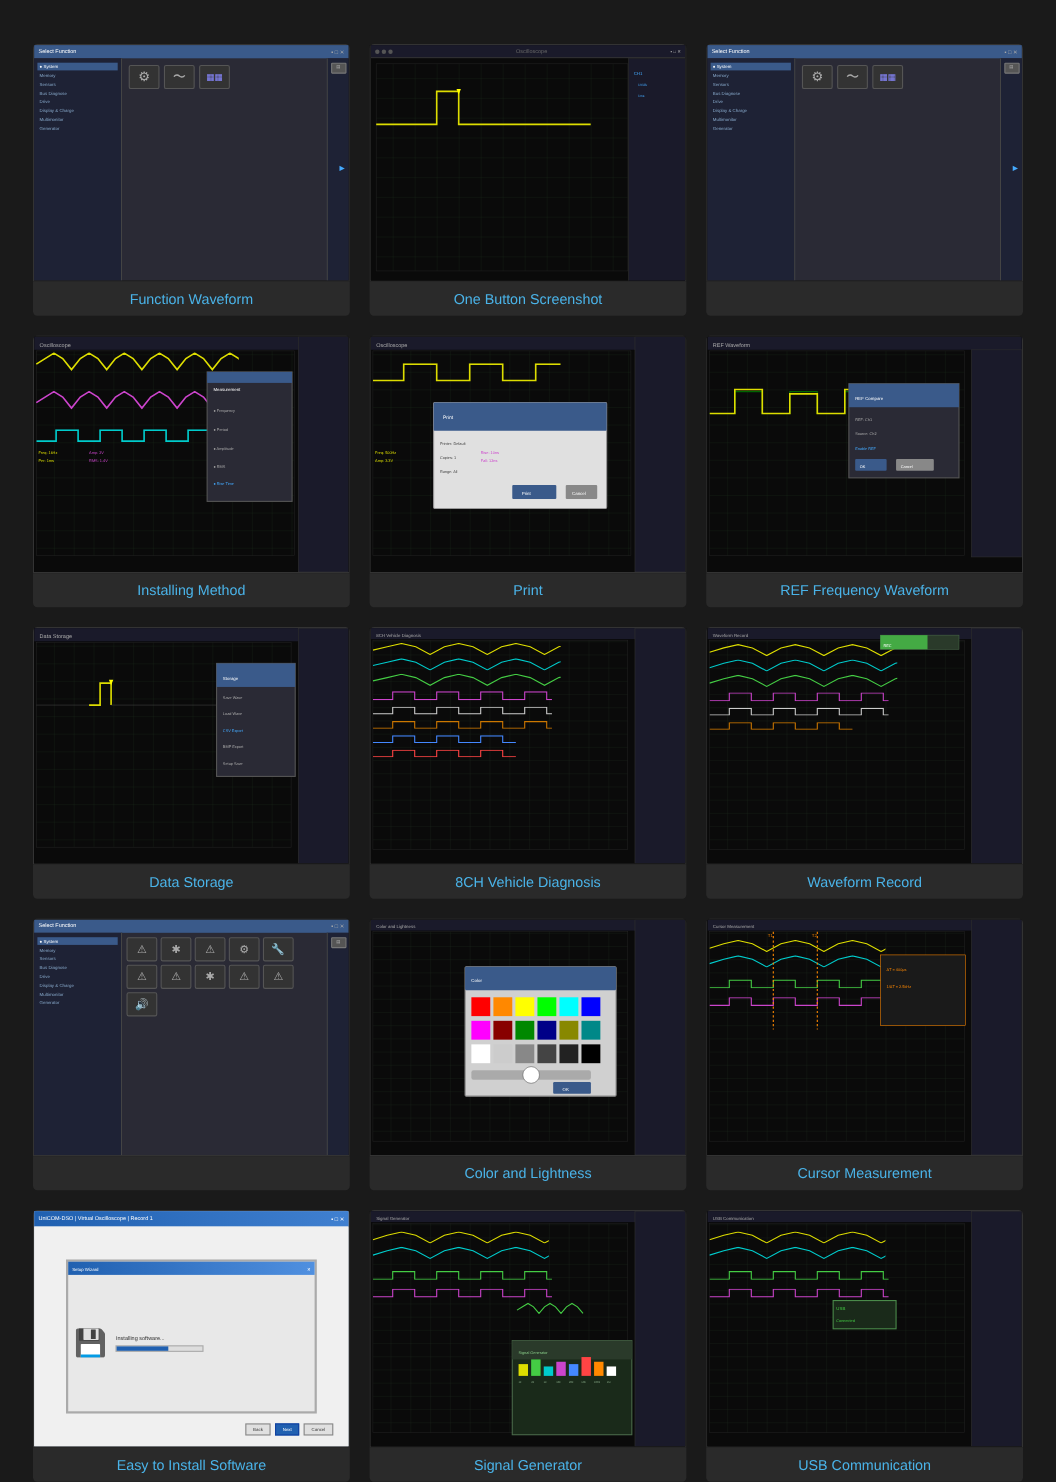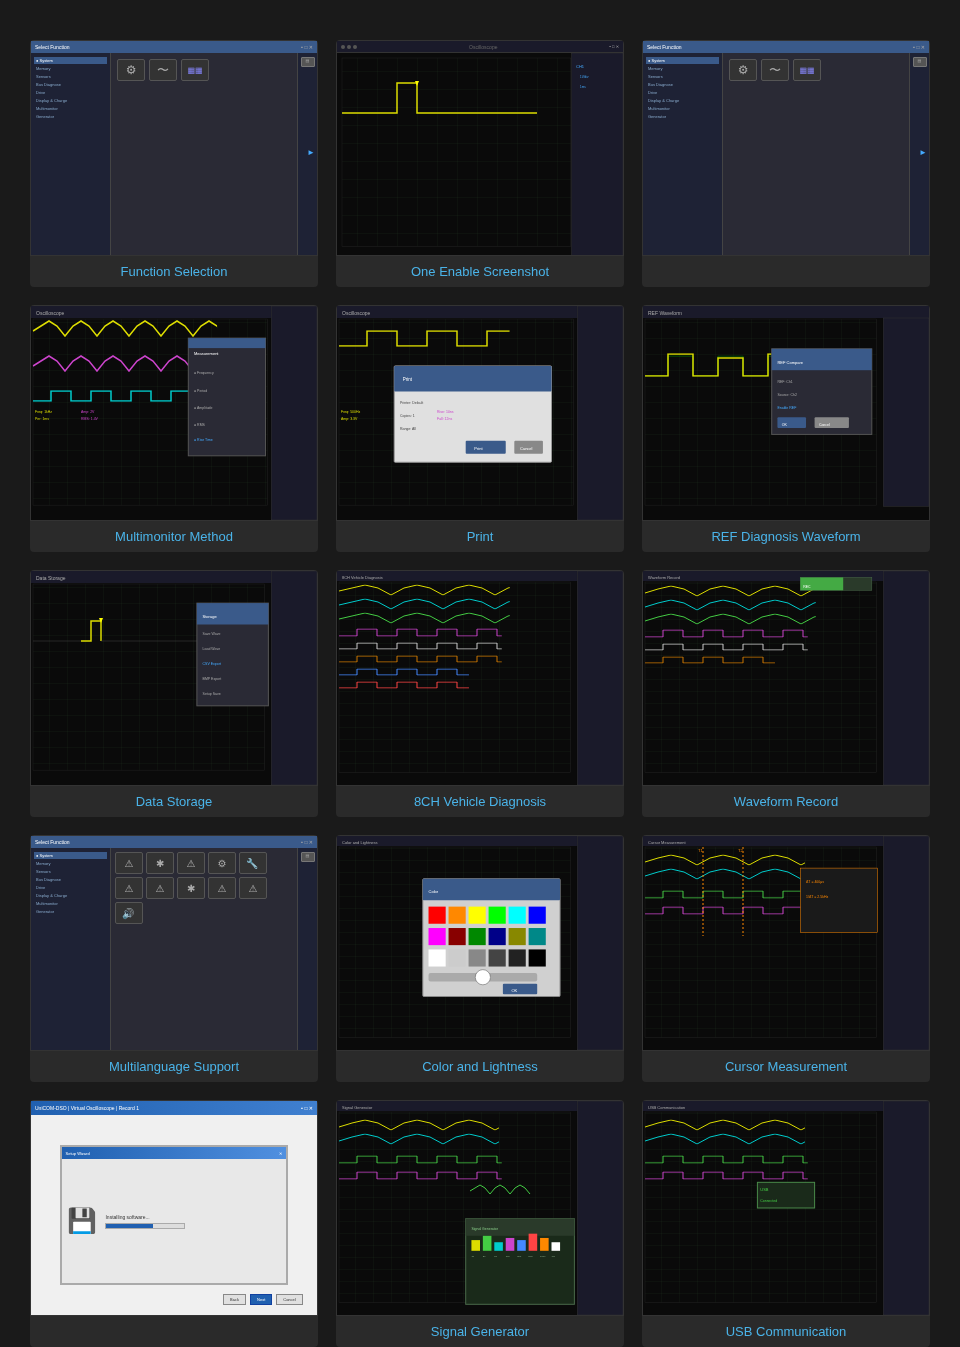--- a/index.html
+++ b/index.html
@@ -198,21 +198,21 @@
             <div class="func-icon" style="font-size:12px;">〜</div>
             <div class="func-icon" style="font-size:8px;color:#88f;">▦▦</div>
           </div>
           <div class="func-right">
             <div class="func-right-btn">▤</div>
             <div style="position:absolute;right:2px;top:50%;color:#4af;font-size:8px;">►</div>
           </div>
         </div>
       </div>
     </div>
-    <div class="card-label">Function Selection</div>
+    <div class="card-label">Function Waveform</div>
   </div>
 
   <div class="card">
     <div class="card-image">
       <div class="screenshot-screen">
         <div class="top-bar" style="right:0;background:#1a1a2a;">
           <div class="top-bar-dot"></div>
           <div class="top-bar-dot"></div>
           <div class="top-bar-dot"></div>
           <span class="top-bar-text">Oscilloscope</span>
@@ -232,21 +232,21 @@
 
           <polygon points="78,28 82,28 80,33" fill="#ffff00"></polygon>
 
           <rect x="82%" y="0" width="18%" height="100%" fill="#1a1a2a" stroke="#333" stroke-width="0.5"></rect>
           <text x="85%" y="15" fill="#4af" font-size="4" text-anchor="middle">CH1</text>
           <text x="85%" y="25" fill="#4af" font-size="3">1V/div</text>
           <text x="85%" y="35" fill="#4af" font-size="3">1ms</text>
         </svg>
       </div>
     </div>
-    <div class="card-label">One Enable Screenshot</div>
+    <div class="card-label">One Button Screenshot</div>
   </div>
 
   <div class="card">
     <div class="card-image">
       <div class="func-screen">
         <div class="func-titlebar">
           <span class="func-titlebar-text">Select Function</span>
           <span style="margin-left:auto;color:#aaa;font-size:5px;">▪ □ ✕</span>
         </div>
         <div class="func-content">
@@ -304,21 +304,21 @@
         <text x="57%" y="48%" fill="#aaa" font-size="3.5">● Amplitude</text>
         <text x="57%" y="56%" fill="#aaa" font-size="3.5">● RMS</text>
         <text x="57%" y="63%" fill="#4af" font-size="3.5">● Rise Time</text>
 
         <text x="4" y="107" fill="#dddd00" font-size="3.5">Freq: 1kHz</text>
         <text x="4" y="114" fill="#dddd00" font-size="3.5">Per: 1ms</text>
         <text x="50" y="107" fill="#cc44cc" font-size="3.5">Amp: 2V</text>
         <text x="50" y="114" fill="#cc44cc" font-size="3.5">RMS: 1.4V</text>
       </svg>
     </div>
-    <div class="card-label">Multimonitor Method</div>
+    <div class="card-label">Installing Method</div>
   </div>
 
   <div class="card">
     <div class="card-image">
       <svg width="100%" height="100%" style="display:block;background:#0a0a0a;">
         <defs>
           <pattern id="grid3" width="18" height="16" patternUnits="userSpaceOnUse">
             <path d="M 18 0 L 0 0 0 16" fill="none" stroke="#1a2a1a" stroke-width="0.5"></path>
           </pattern>
         </defs>
@@ -373,21 +373,21 @@
         <text x="47%" y="27%" fill="#fff" font-size="4">REF Compare</text>
         <text x="47%" y="36%" fill="#aaa" font-size="3.5">REF: Ch1</text>
         <text x="47%" y="42%" fill="#aaa" font-size="3.5">Source: Ch2</text>
         <text x="47%" y="48%" fill="#4af" font-size="3.5">Enable REF</text>
         <rect x="47%" y="52%" width="10%" height="5%" fill="#3a5a8a" rx="1"></rect>
         <text x="48.5%" y="56%" fill="#fff" font-size="3.5">OK</text>
         <rect x="60%" y="52%" width="12%" height="5%" fill="#888" rx="1"></rect>
         <text x="61.5%" y="56%" fill="#fff" font-size="3.5">Cancel</text>
       </svg>
     </div>
-    <div class="card-label">REF Diagnosis Waveform</div>
+    <div class="card-label">REF Frequency Waveform</div>
   </div>
 
   <div class="card">
     <div class="card-image">
       <svg width="100%" height="100%" style="display:block;background:#0a0a0a;">
         <defs>
           <pattern id="grid5" width="18" height="16" patternUnits="userSpaceOnUse">
             <path d="M 18 0 L 0 0 0 16" fill="none" stroke="#1a2a1a" stroke-width="0.5"></path>
           </pattern>
         </defs>
@@ -510,21 +510,20 @@
             <div class="func-icon" style="font-size:10px;">⚠</div>
             <div class="func-icon" style="font-size:10px;">⚠</div>
             <div class="func-icon" style="font-size:10px;">🔊</div>
           </div>
           <div class="func-right">
             <div class="func-right-btn">▤</div>
           </div>
         </div>
       </div>
     </div>
-    <div class="card-label">Multilanguage Support</div>
   </div>
 
   <div class="card">
     <div class="card-image">
       <svg width="100%" height="100%" style="display:block;background:#0a0a0a;">
         <defs>
           <pattern id="grid9" width="18" height="12" patternUnits="userSpaceOnUse">
             <path d="M 18 0 L 0 0 0 12" fill="none" stroke="#1a2a1a" stroke-width="0.5"></path>
           </pattern>
         </defs>
@@ -627,20 +626,21 @@
           </div>
 
           <div style="position:absolute;bottom:5%;right:5%;display:flex;gap:4px;">
             <div style="background:#e0e0e0;border:1px solid #888;font-size:4px;padding:2px 6px;color:#333;">Back</div>
             <div style="background:#2060b0;border:1px solid #1040a0;font-size:4px;padding:2px 6px;color:white;">Next</div>
             <div style="background:#e0e0e0;border:1px solid #888;font-size:4px;padding:2px 6px;color:#333;">Cancel</div>
           </div>
         </div>
       </div>
     </div>
+    <div class="card-label">Easy to Install Software</div>
   </div>
 
   <div class="card">
     <div class="card-image">
       <svg width="100%" height="100%" style="display:block;background:#0a0a0a;">
         <defs>
           <pattern id="grid11" width="18" height="12" patternUnits="userSpaceOnUse">
             <path d="M 18 0 L 0 0 0 12" fill="none" stroke="#1a2a1a" stroke-width="0.5"></path>
           </pattern>
         </defs>

